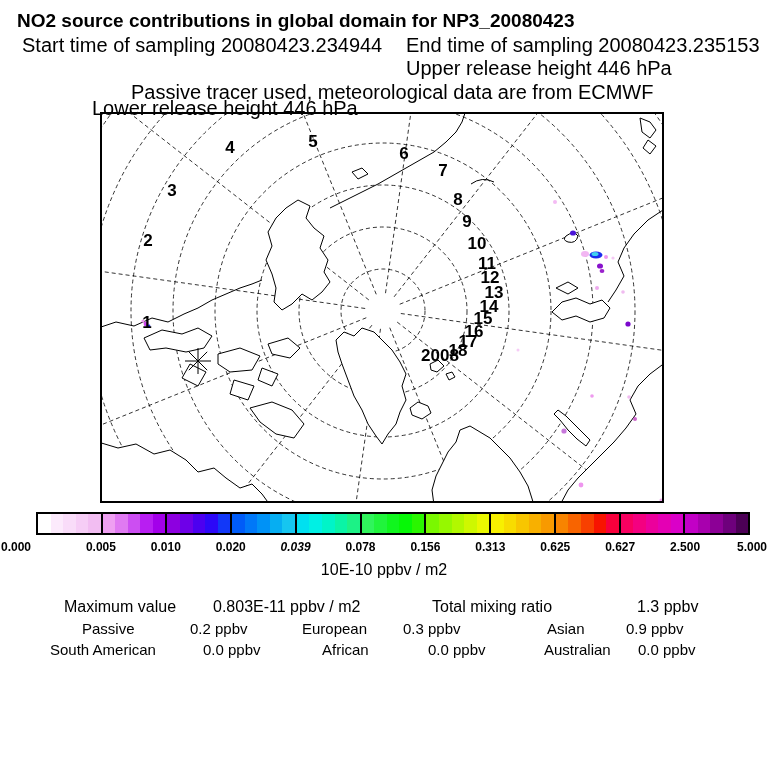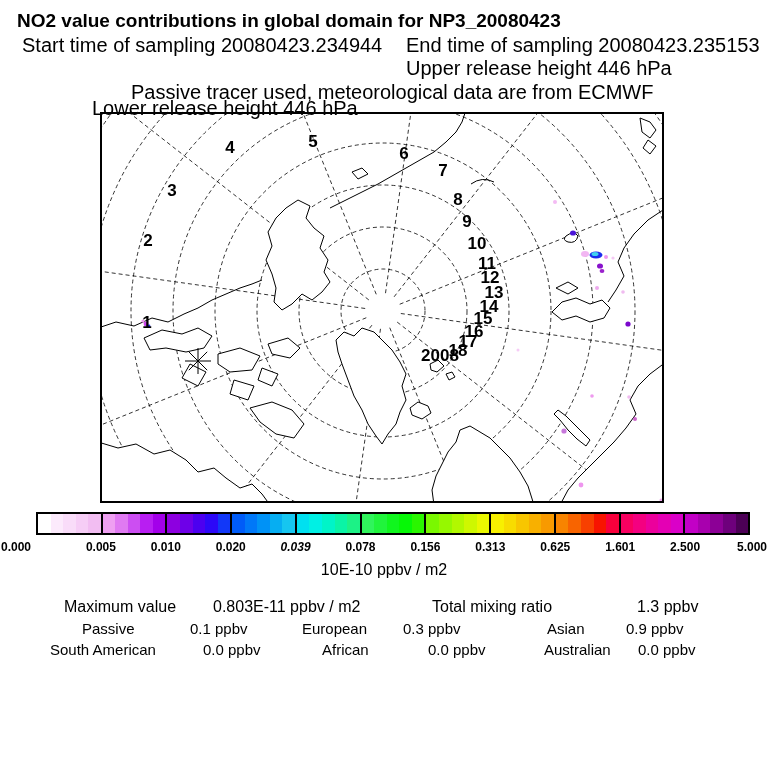--- a/index.html
+++ b/index.html
@@ -21,21 +21,21 @@
   .cb-cell{flex:1;}
   #cb-ticks{position:absolute;left:0;top:540px;width:768px;height:18px;}
   .cb-tick{position:absolute;top:0;font-weight:bold;font-size:12px;}
   .unit{font-size:16px;}
   .stat1{font-size:16px;}
   .stat{font-size:15px;}
 </style>
 </head>
 <body>
 
-<div class="abs h-title" style="left:17px;top:10px;">NO2 value contributions in global domain for NP3_20080423</div>
+<div class="abs h-title" style="left:17px;top:10px;">NO2 source contributions in global domain for NP3_20080423</div>
 <div class="abs h-line" style="left:22px;top:34px;">Start time of sampling 20080423.234944</div>
 <div class="abs h-line" style="left:406px;top:34px;">End time of sampling 20080423.235153</div>
 <div class="abs h-line" style="left:92px;top:57px;margin-top:40px;">Lower release height  446 hPa</div>
 <div class="abs h-line" style="left:406px;top:57px;">Upper release height  446 hPa</div>
 <div class="abs h-line" style="left:131px;top:81px;">Passive tracer used, meteorological data are from ECMWF</div>
 
 <svg id="map-svg" width="564" height="391" viewBox="0 0 564 391">
   <defs>
     <clipPath id="mapclip">
         <rect x="2" y="2" width="560" height="387"></rect>
@@ -248,33 +248,33 @@
 <div id="cb-ticks">
     <span class="cb-tick" style="left: 1px;">0.000</span>
     <span class="cb-tick" style="left: 100.909px; transform: translateX(-50%);">0.005</span>
     <span class="cb-tick" style="left: 165.818px; transform: translateX(-50%);">0.010</span>
     <span class="cb-tick" style="left: 230.727px; transform: translateX(-50%);">0.020</span>
     <span class="cb-tick" style="left: 295.636px; transform: translateX(-50%); font-style: italic;">0.039</span>
     <span class="cb-tick" style="left: 360.545px; transform: translateX(-50%);">0.078</span>
     <span class="cb-tick" style="left: 425.455px; transform: translateX(-50%);">0.156</span>
     <span class="cb-tick" style="left: 490.364px; transform: translateX(-50%);">0.313</span>
     <span class="cb-tick" style="left: 555.273px; transform: translateX(-50%);">0.625</span>
-    <span class="cb-tick" style="left: 620.182px; transform: translateX(-50%);">1.601</span>
+    <span class="cb-tick" style="left: 620.182px; transform: translateX(-50%);">0.627</span>
     <span class="cb-tick" style="left: 685.091px; transform: translateX(-50%);">2.500</span>
     <span class="cb-tick" style="right: 1px;">5.000</span>
   </div>
 <div class="abs unit" style="left:384px;top:561px;transform:translateX(-50%);">10E-10 ppbv / m2</div>
 
 <div class="abs stat1" style="left:64px;top:598px;">Maximum value</div>
 <div class="abs stat1" style="left:213px;top:598px;">0.803E-11 ppbv / m2</div>
 <div class="abs stat1" style="left:432px;top:598px;">Total mixing ratio</div>
 <div class="abs stat1" style="left:637px;top:598px;">1.3 ppbv</div>
 <div id="stats-rows">
     <span class="abs stat" style="left: 82px; top: 620px;">Passive</span>
-    <span class="abs stat" style="left: 190px; top: 620px;">0.1 ppbv</span>
+    <span class="abs stat" style="left: 190px; top: 620px;">0.2 ppbv</span>
     <span class="abs stat" style="left: 302px; top: 620px;">European</span>
     <span class="abs stat" style="left: 403px; top: 620px;">0.3 ppbv</span>
     <span class="abs stat" style="left: 547px; top: 620px;">Asian</span>
     <span class="abs stat" style="left: 626px; top: 620px;">0.9 ppbv</span>
     <span class="abs stat" style="left: 50px; top: 641px;">South American</span>
     <span class="abs stat" style="left: 203px; top: 641px;">0.0 ppbv</span>
     <span class="abs stat" style="left: 322px; top: 641px;">African</span>
     <span class="abs stat" style="left: 428px; top: 641px;">0.0 ppbv</span>
     <span class="abs stat" style="left: 544px; top: 641px;">Australian</span>
     <span class="abs stat" style="left: 638px; top: 641px;">0.0 ppbv</span>

